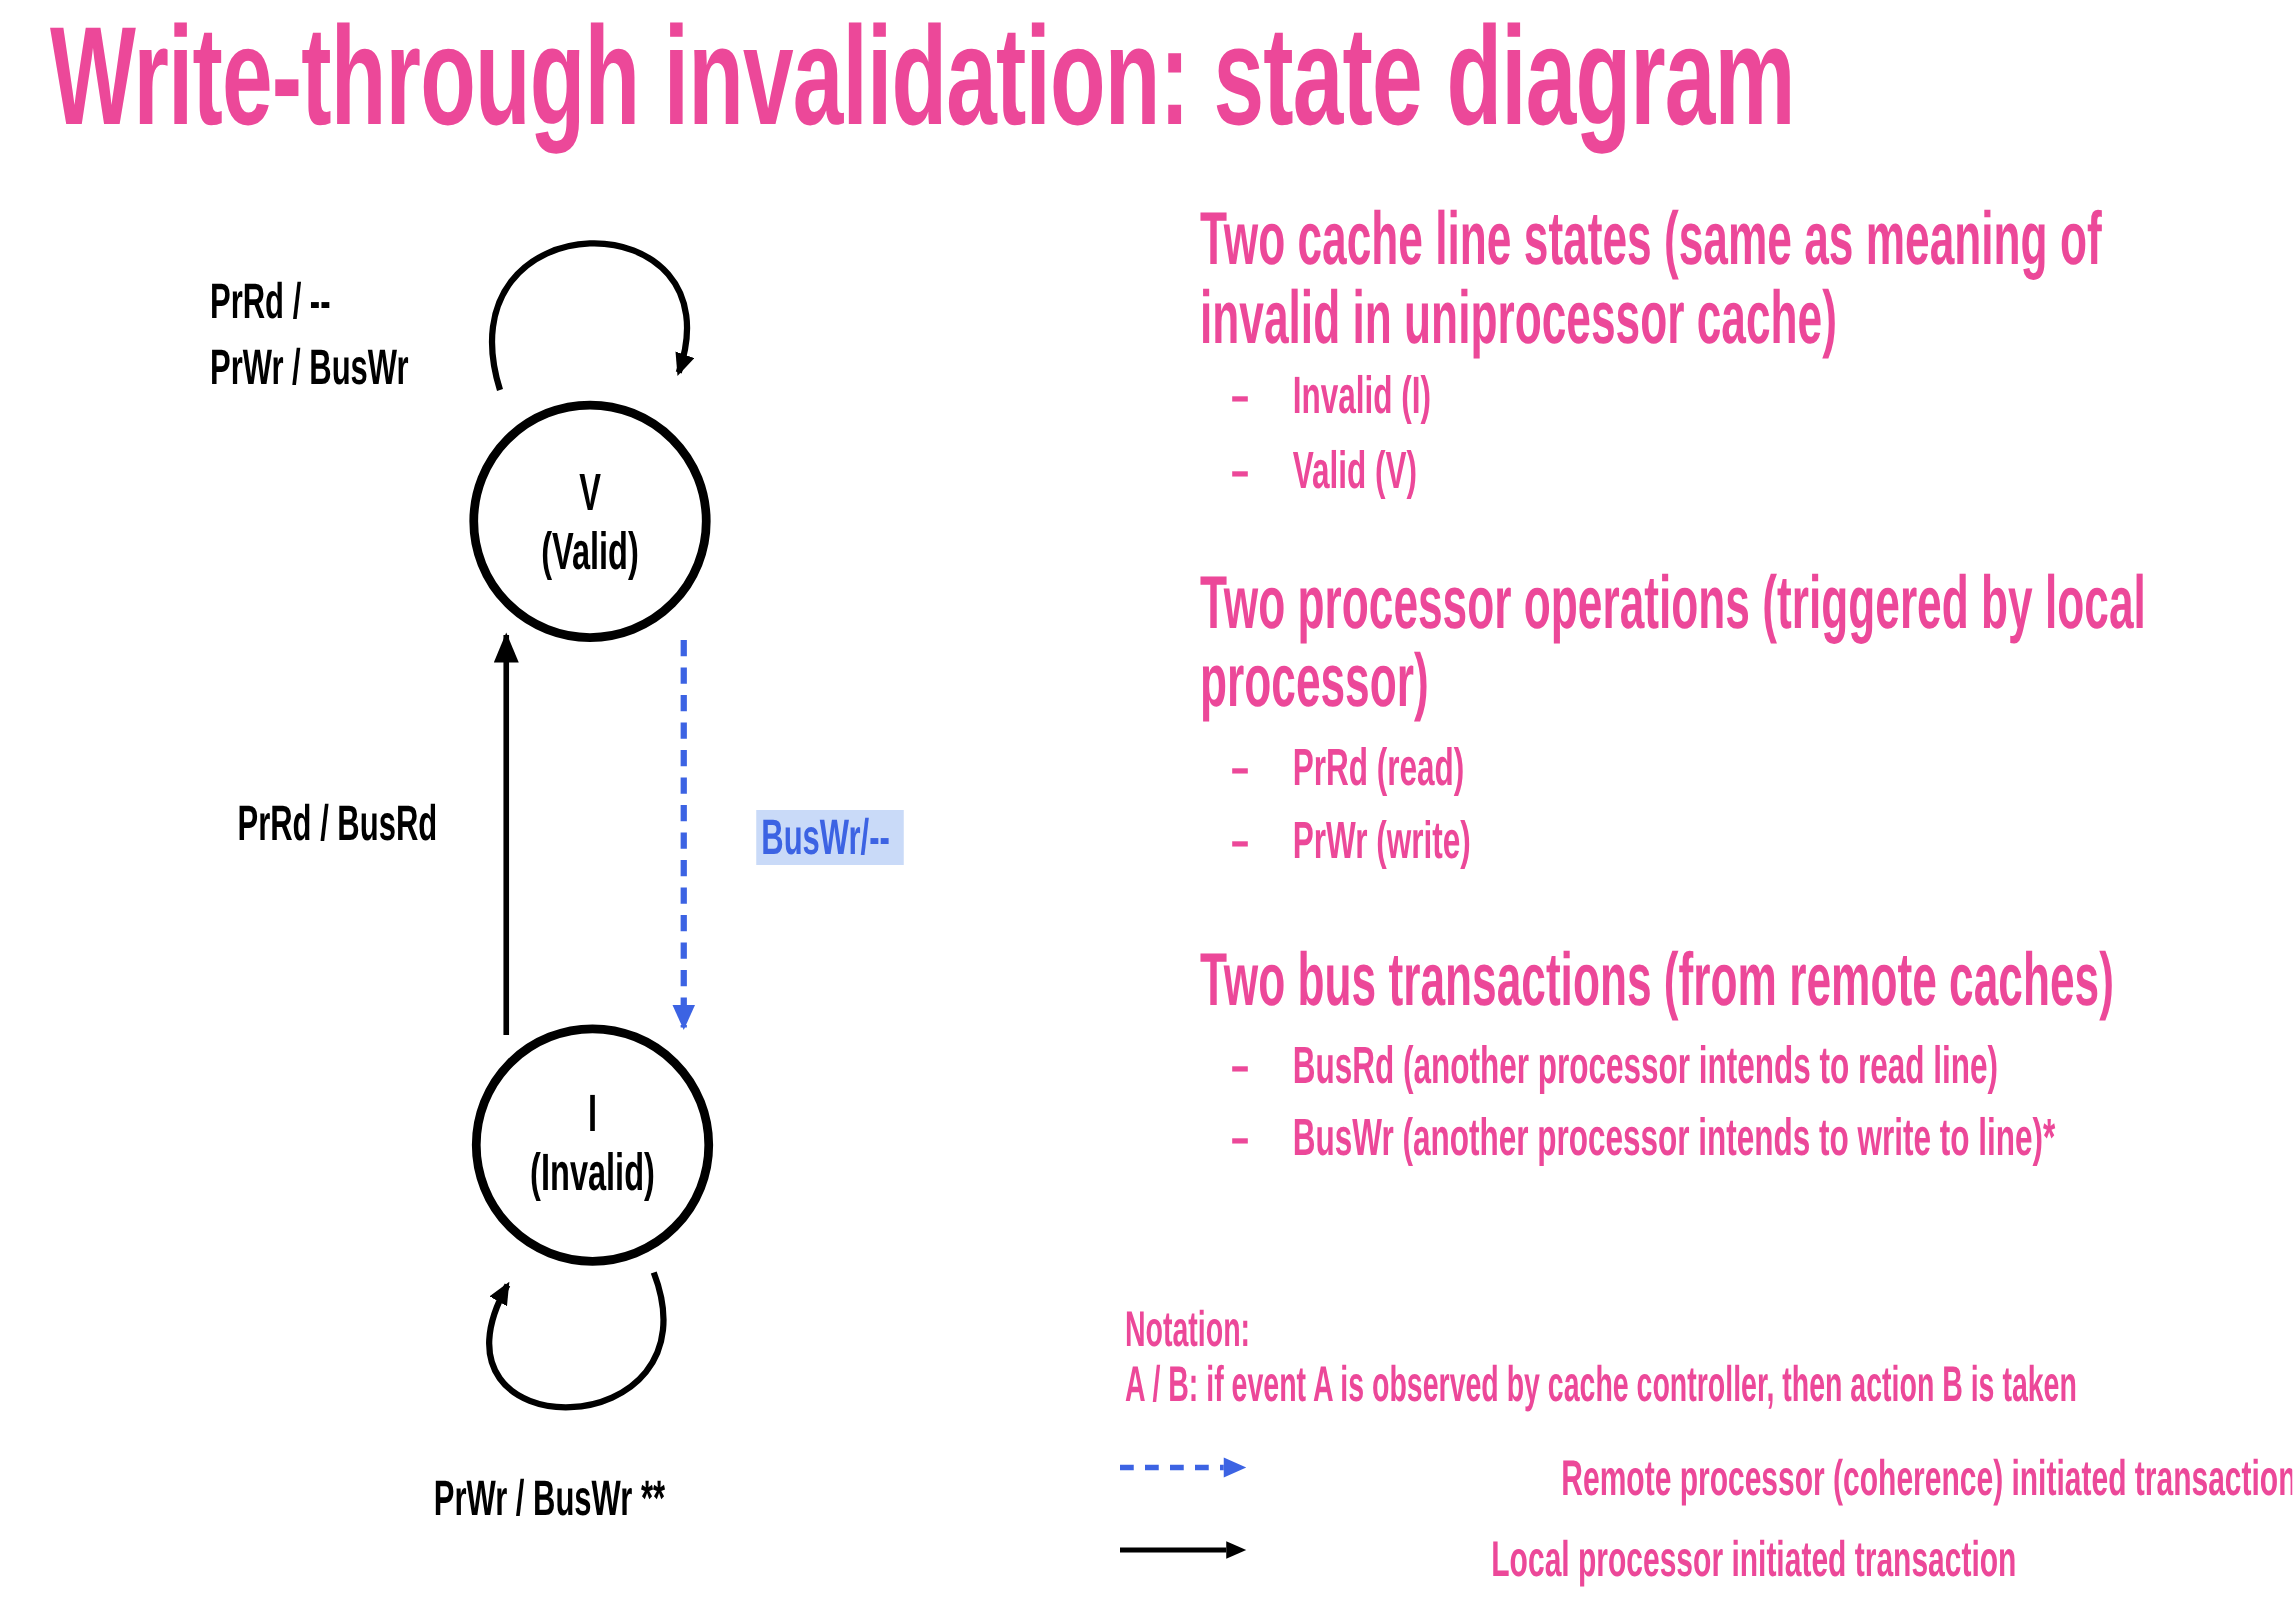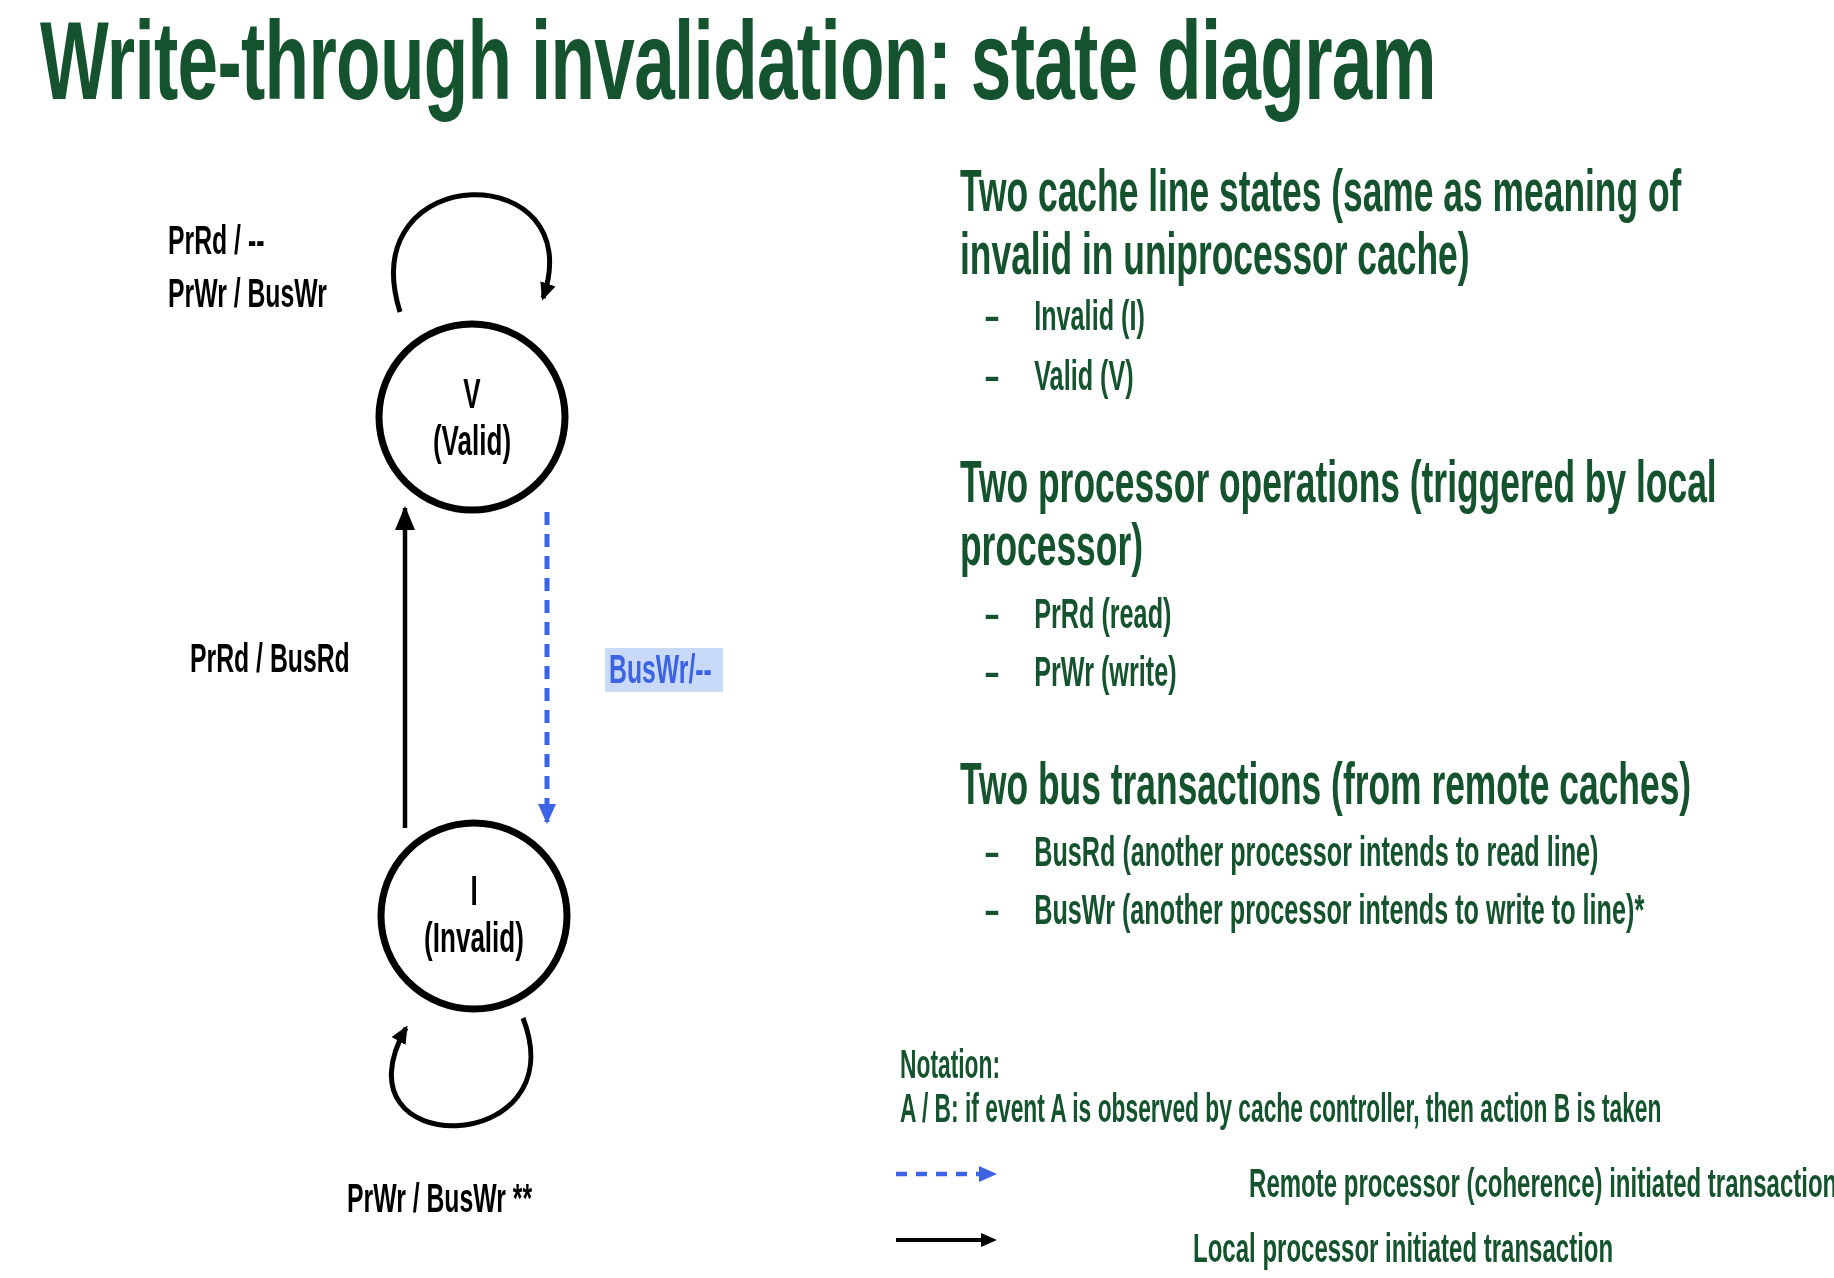--- a/index.html
+++ b/index.html
@@ -1,18 +1,18 @@
 <!DOCTYPE html>
 <html><head>
 <meta charset="utf-8">
 <style>
   html,body{margin:0;padding:0;background:#fff;}
   .slide{
     position:relative;width:1834px;height:1278px;background:#ffffff;overflow:hidden;
-    font-family:"Liberation Sans","DejaVu Sans",sans-serif;color:#14532d;
+    font-family:"Liberation Sans","DejaVu Sans",sans-serif;color:#ec4899;
   }
   
   .cond{transform:scaleX(0.60);transform-origin:0 0;white-space:nowrap;font-weight:bold;}
   .title{
     position:absolute;left:40px;top:5px;font-size:112px;line-height:112px;
     font-weight:bold;letter-spacing:-1px;transform:scaleX(0.65);transform-origin:0 0;white-space:nowrap;
   }
   .heading{position:absolute;font-size:60px;line-height:63px;transform:scaleX(0.59);}
   .bullets{position:absolute;font-size:42px;line-height:60px;}
   .bullets .row{display:block;}

